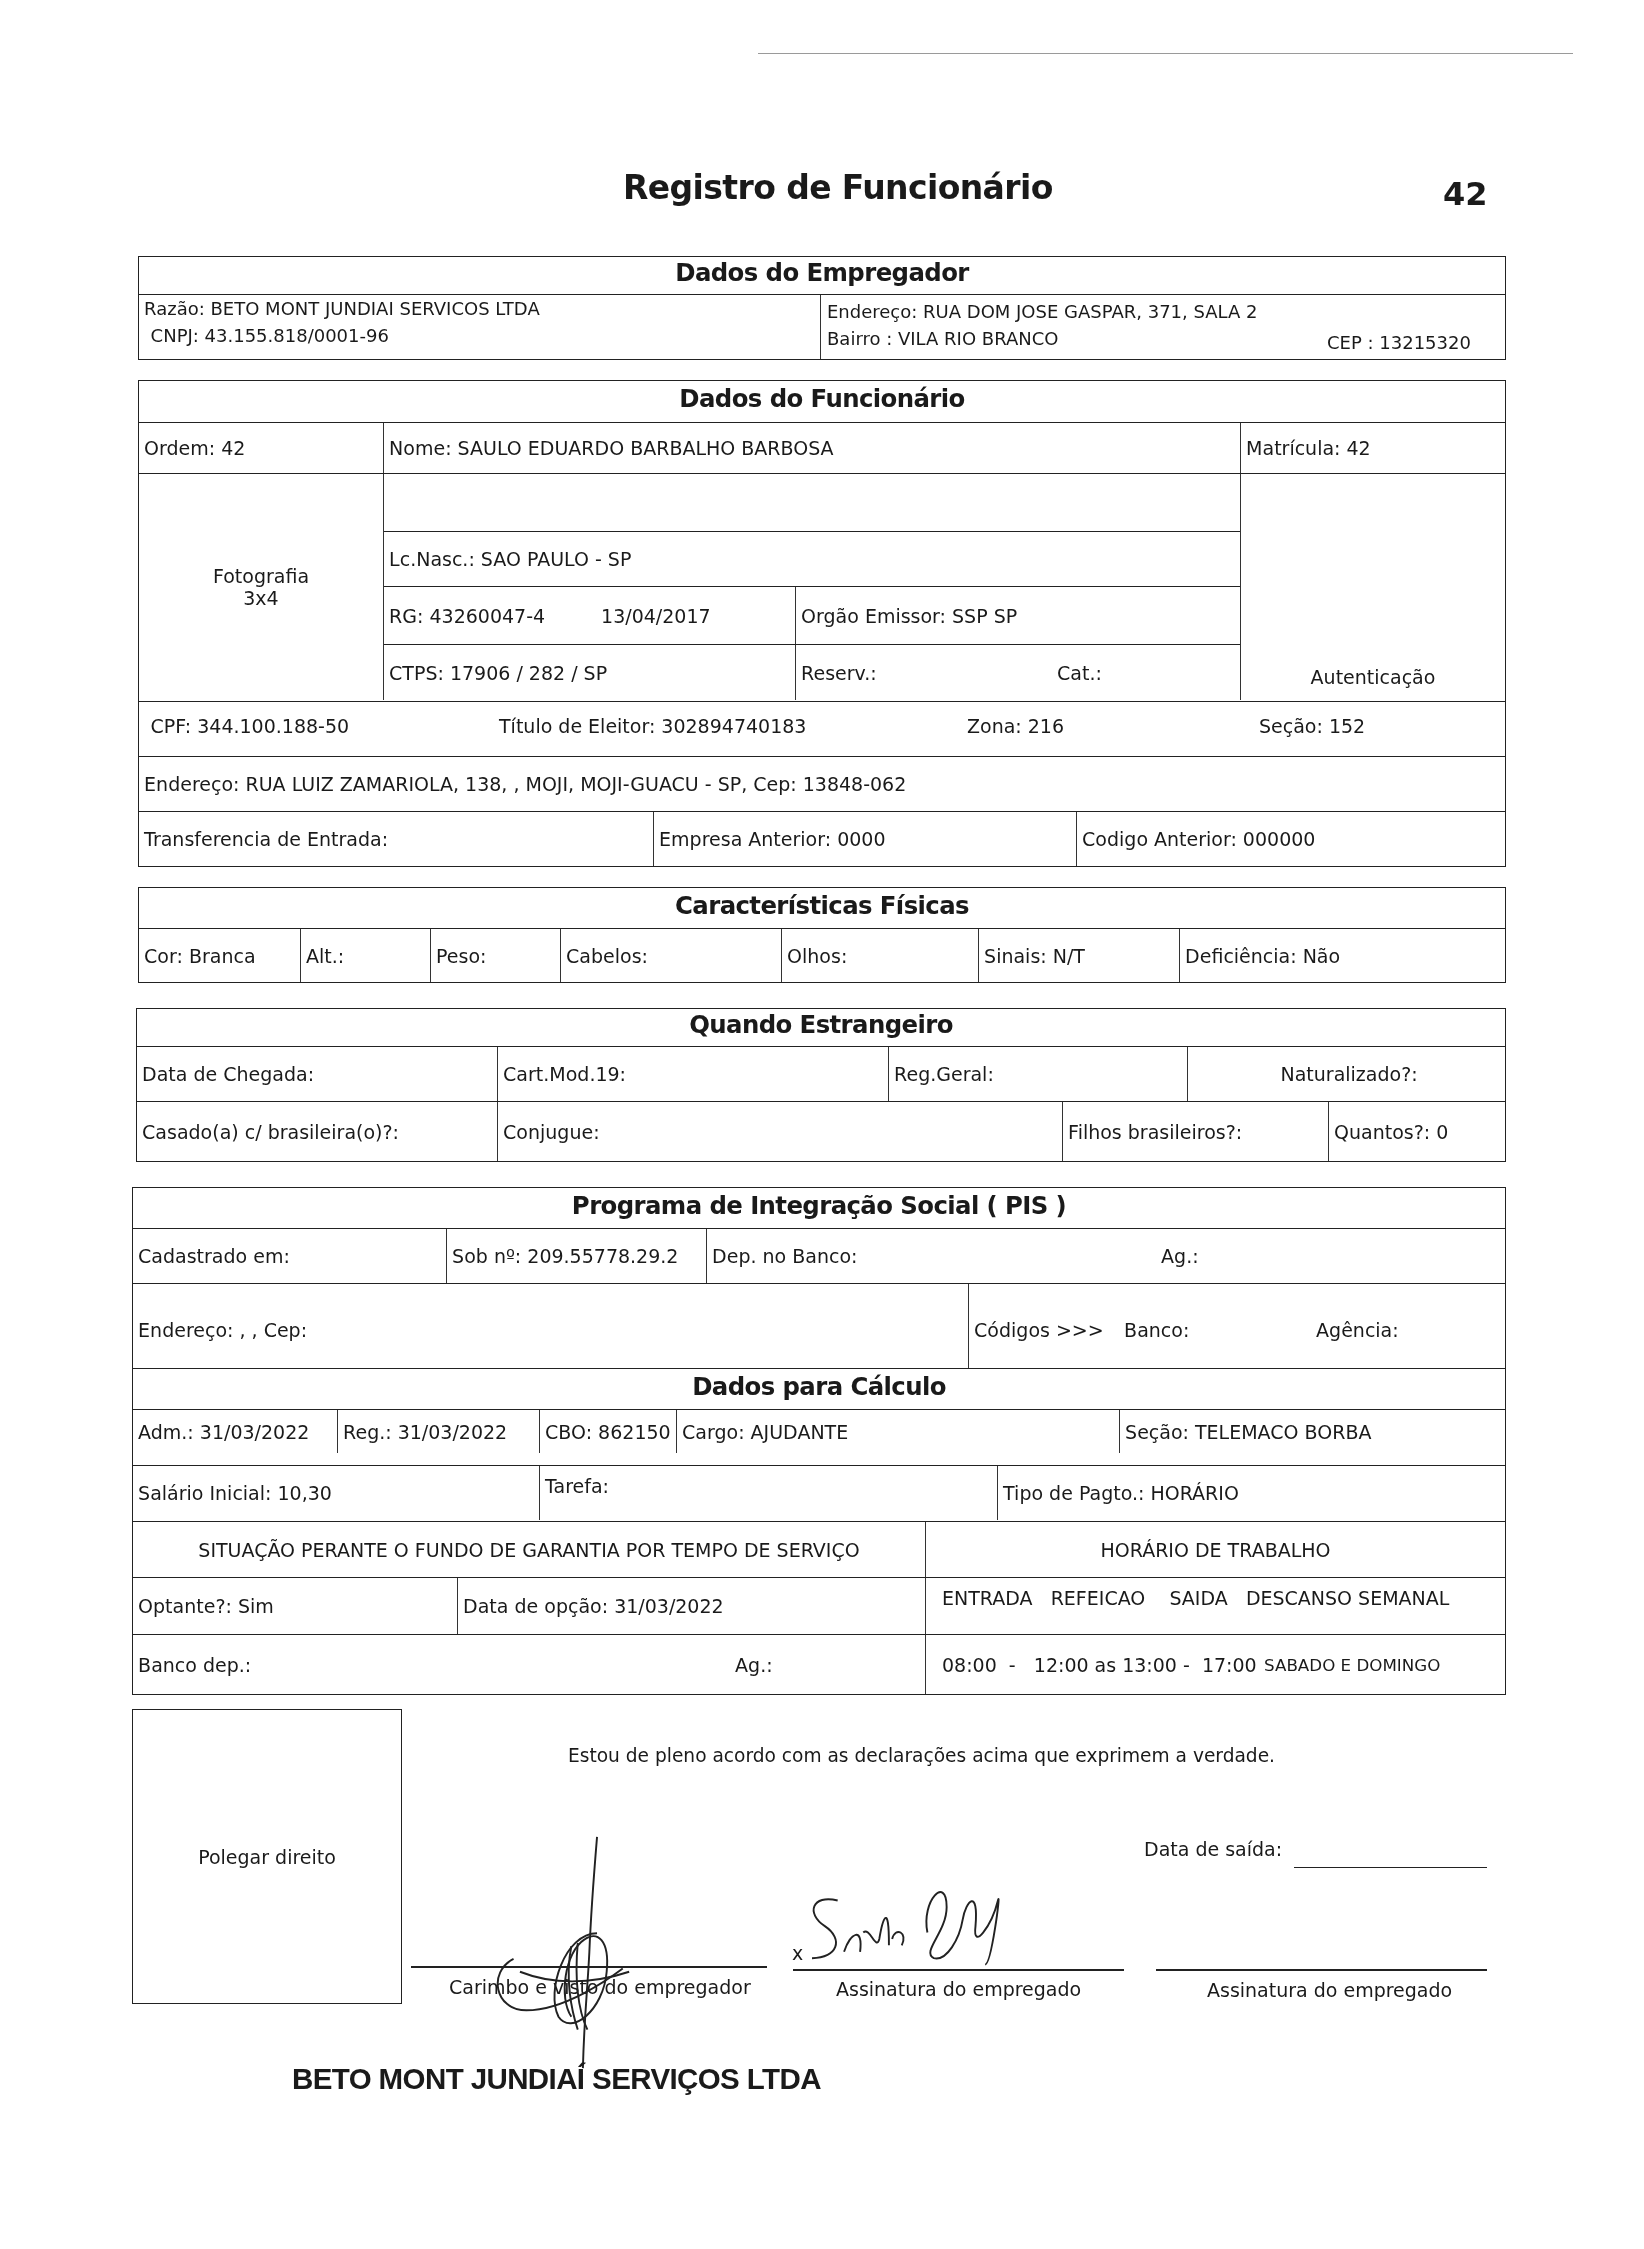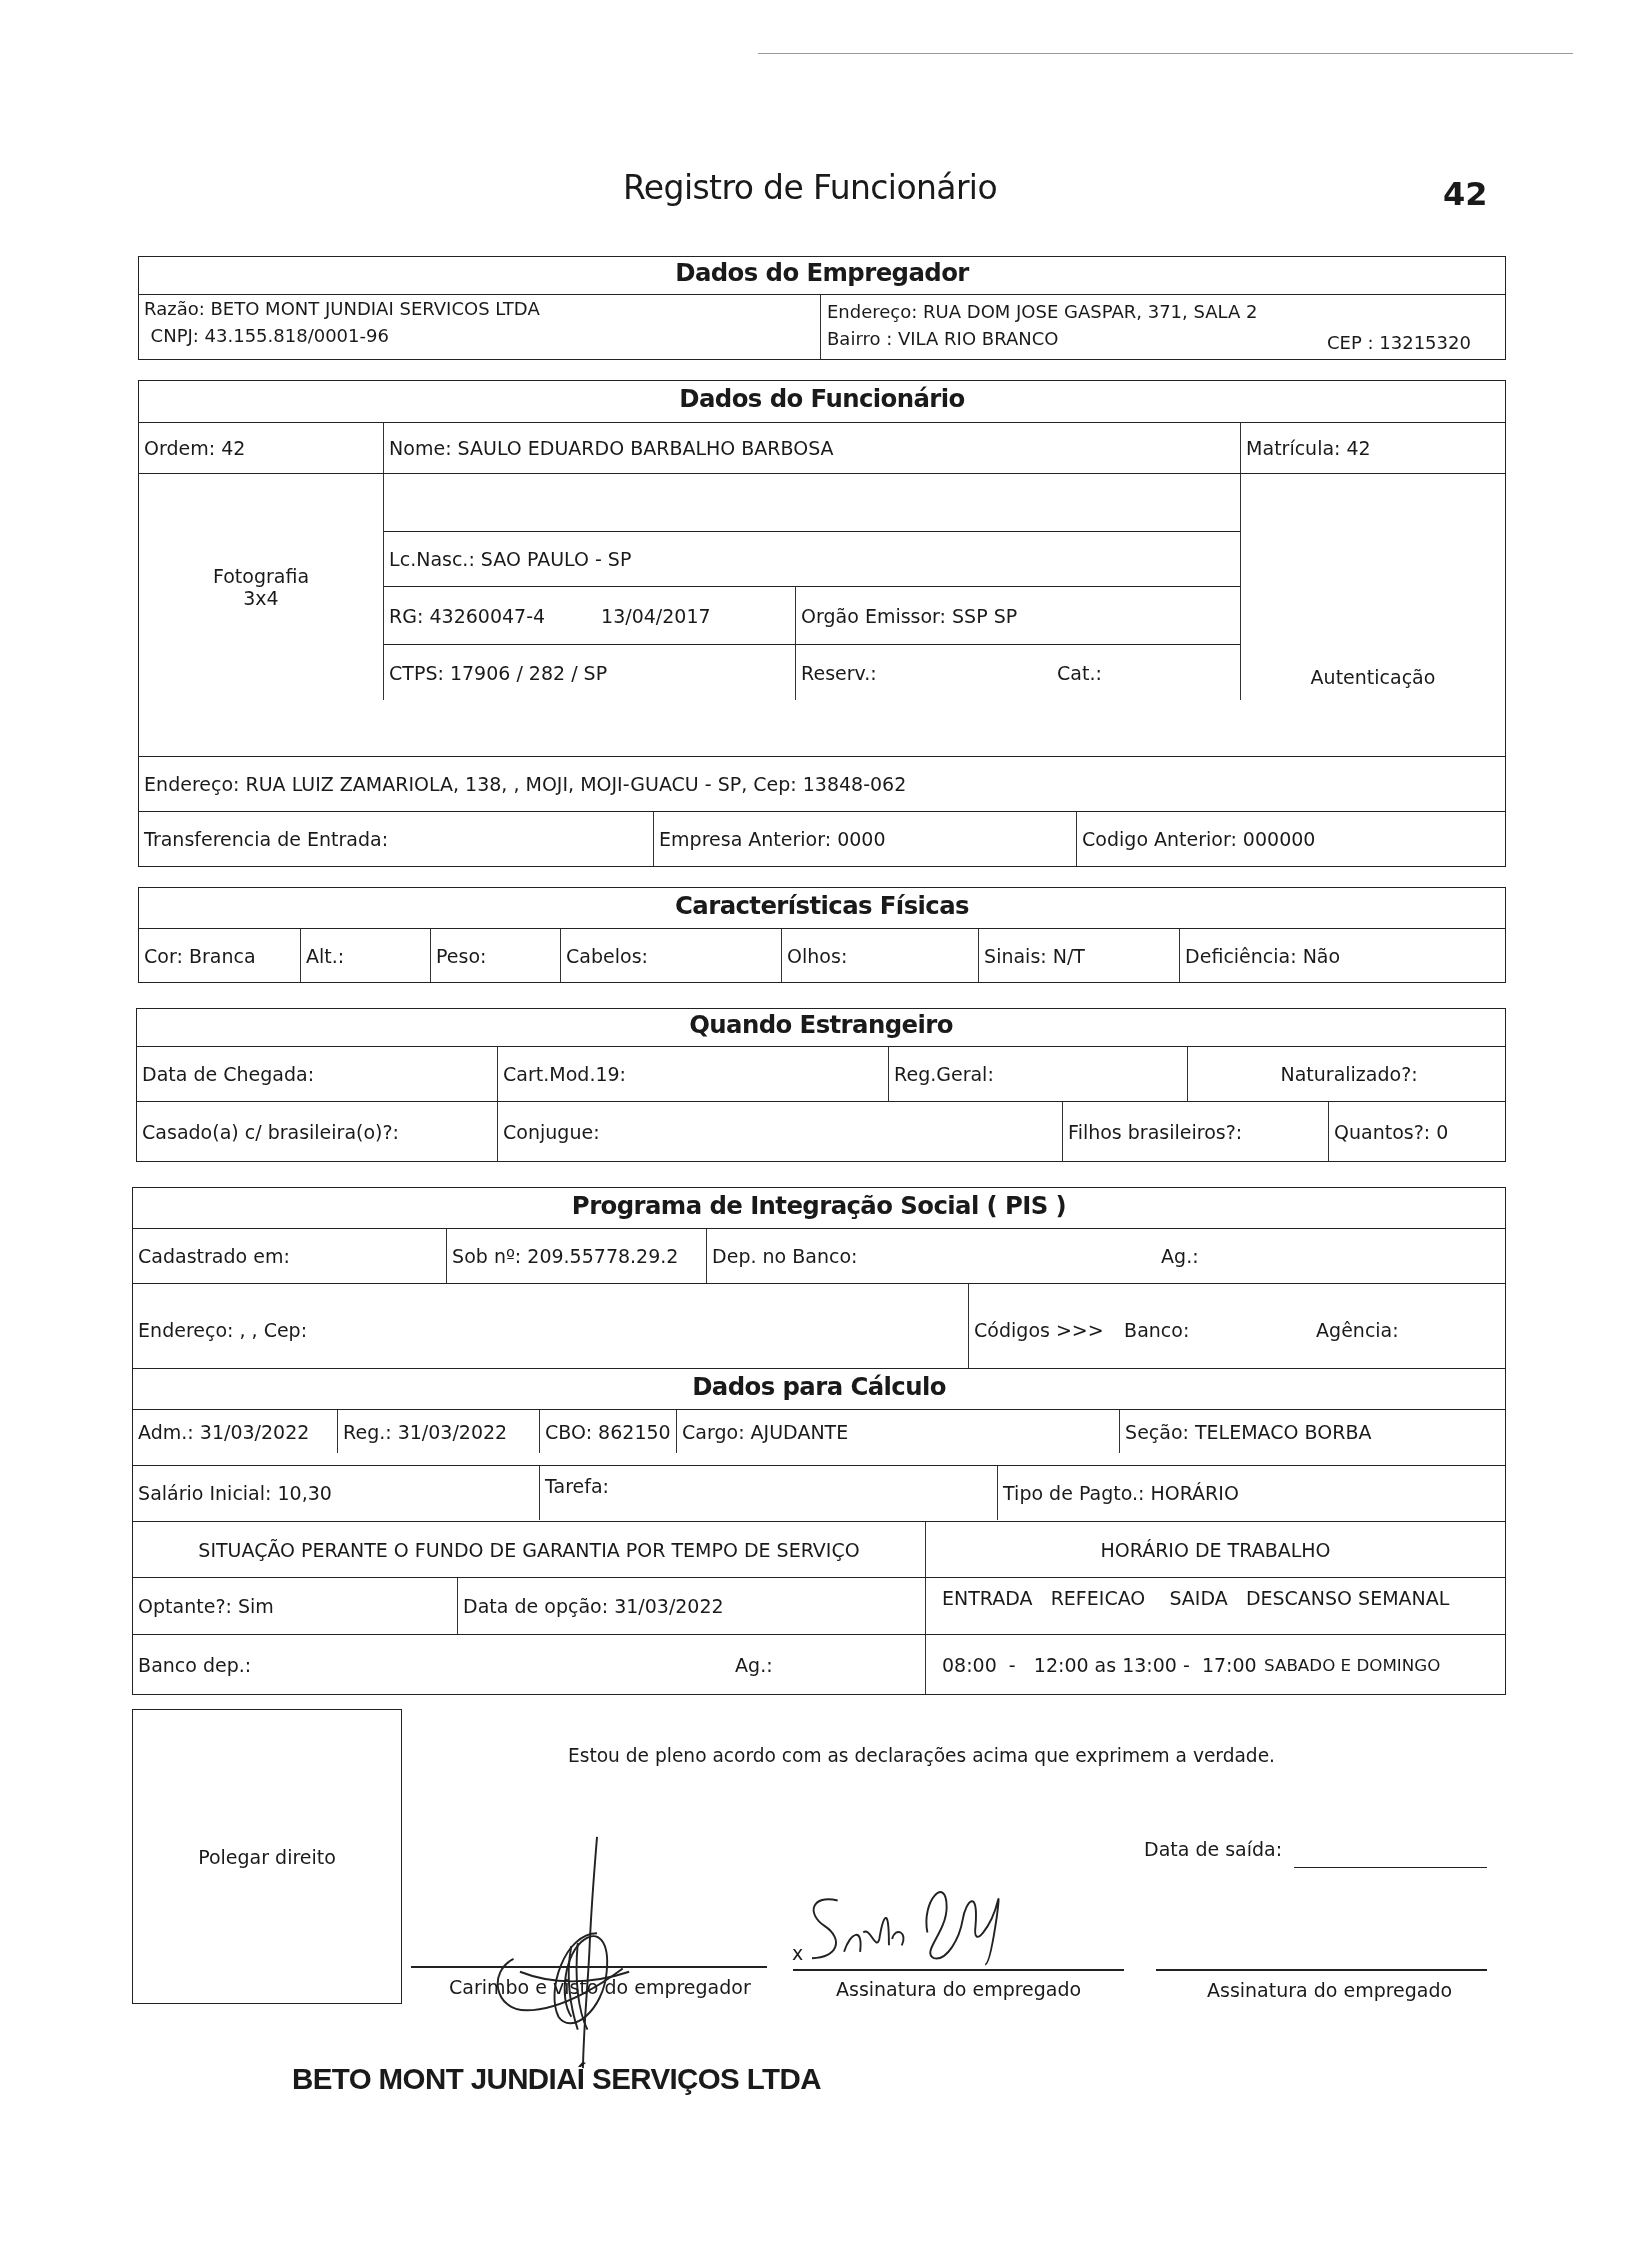--- a/index.html
+++ b/index.html
@@ -1,21 +1,21 @@
 <!DOCTYPE html>
 <html style="font-size:10.3px"><head>
 <meta charset="utf-8">
 <style>
   html, body { margin: 0; padding: 0; background: #ffffff; }
   body {
     width: 1644px; height: 2250px; position: relative; overflow: hidden;
     font-family: "DejaVu Sans", sans-serif; color: #1a1a1a;
   }
   .topline { position: absolute; left: 758px; top: 53px; width: 815px; height: 0; border-top: 1.3px solid #9a9a9a; }
-  .doc-title { position: absolute; left: 623px; top: 168px; font-size: 33px; font-weight: normal; letter-spacing: -0.6px; }
+  .doc-title { position: absolute; left: 623px; top: 168px; font-size: 33px; font-weight: bold; letter-spacing: -0.6px; }
   .doc-number { position: absolute; left: 1443px; top: 175px; font-size: 32px; font-weight: bold; }
 
   .box { position: absolute; border: 1.9px solid #222; box-sizing: border-box; background: #fff; }
   .row { position: absolute; left: 0; right: 0; border-top: 1.9px solid #222; box-sizing: border-box; }
   .sec-title { position: absolute; left: 0; right: 0; top: 0; text-align: center; font-size: 24.4px; font-weight: bold; letter-spacing: -0.6px; }
   .cell { position: absolute; top: 0; bottom: 0; box-sizing: border-box; font-size: 19px; padding-left: 5.1px; display: flex; align-items: center; white-space: nowrap; }
   .cell.bl { border-left: 1.3px solid #333; }
   .cell.center { justify-content: center; padding-left: 0; }
   .t { position: absolute; font-size: 19px; white-space: nowrap; }
 
@@ -70,20 +70,26 @@
         <div class="cell" style="left:0; width:411px;">CTPS: 17906 / 282 / SP</div>
         <div class="cell bl" style="left:411px; width:257px;">Reserv.:</div>
         <div class="cell" style="left:668px; right:0;">Cat.:</div>
       </div>
     </div>
     <div class="cell bl center" style="left:1101px; right:0; align-items:flex-end; padding-bottom:11.6px;">
       <span>Autenticação</span>
     </div>
   </div>
 
+  <div class="row" style="top:320px; height:55px;">
+    <div class="t" style="left:11.6px; top:13px;">CPF: 344.100.188-50</div>
+    <div class="t" style="left:360px; top:13px;">Título de Eleitor: 302894740183</div>
+    <div class="t" style="left:828px; top:13px;">Zona: 216</div>
+    <div class="t" style="left:1120px; top:13px;">Seção: 152</div>
+  </div>
   <div class="row" style="top:375px; height:55px;">
     <div class="cell" style="left:0; right:0;">Endereço: RUA LUIZ ZAMARIOLA, 138, , MOJI, MOJI-GUACU - SP, Cep: 13848-062</div>
   </div>
   <div class="row" style="top:430px; bottom:0;">
     <div class="cell" style="left:0; width:514px;">Transferencia de Entrada:</div>
     <div class="cell bl" style="left:514px; width:424px;">Empresa Anterior: 0000</div>
     <div class="cell bl" style="left:937px; right:0;">Codigo Anterior:  000000</div>
   </div>
 </div>
 

